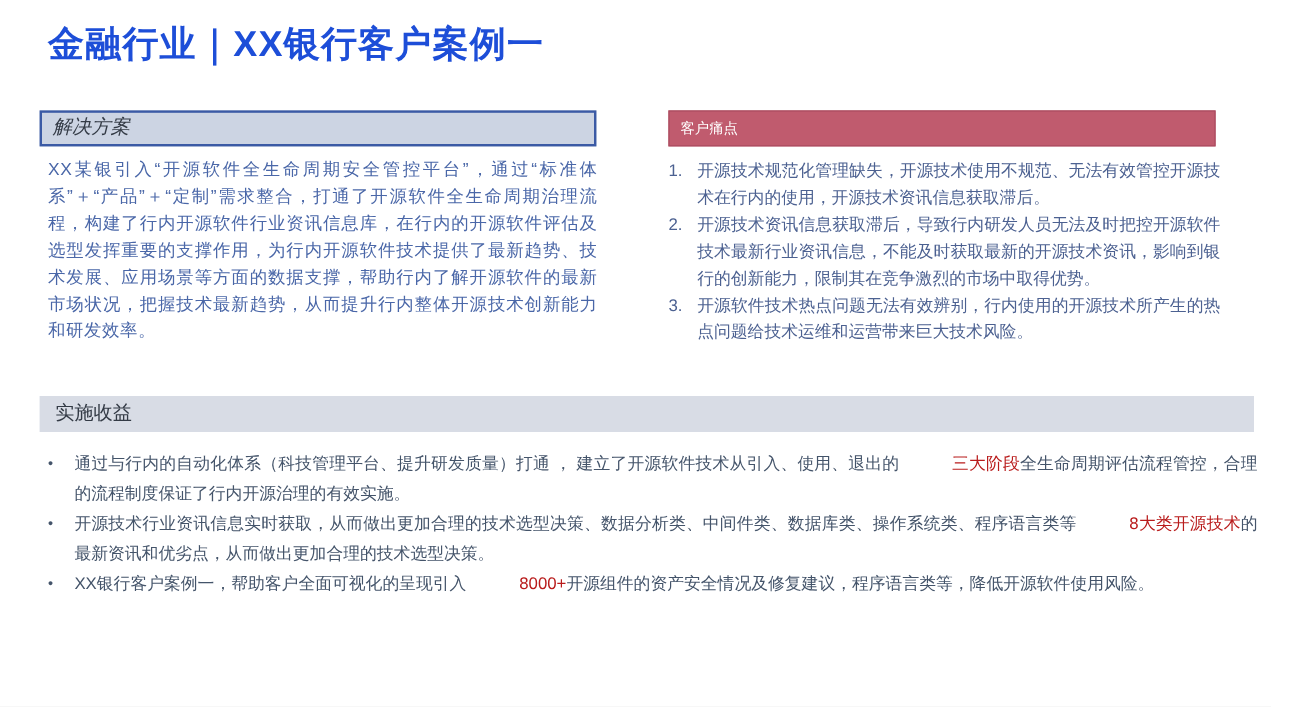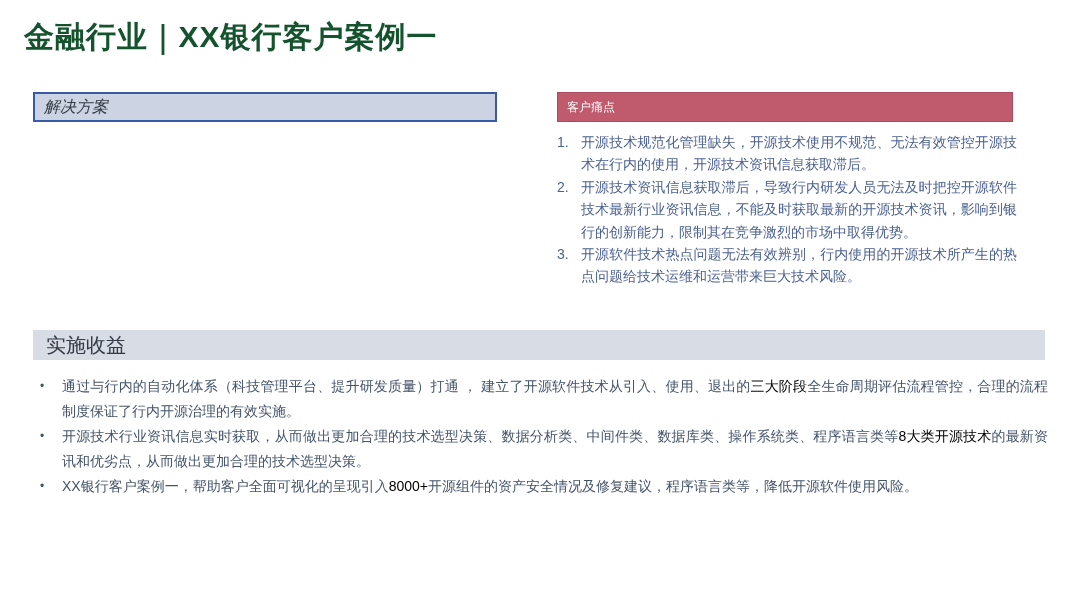--- a/index.html
+++ b/index.html
@@ -10,26 +10,26 @@
     position: relative;
     width: 1080px;
     height: 589px;
     background: #ffffff;
     margin: 0 auto;
     overflow: hidden;
   }
 
   .page-title {
     position: absolute;
-    left: 24px;
+    left: 40px;
     top: 17px;
     font-size: 30px;
     font-weight: bold;
     letter-spacing: 1px;
-    color: #14532d;
+    color: #1d4ed8;
     white-space: nowrap;
   }
 
   
   .solution-header {
     position: absolute;
     left: 33px;
     top: 92px;
     width: 464px;
     height: 30px;
@@ -85,21 +85,21 @@
 
   
   .benefits-bar {
     position: absolute;
     left: 33px;
     top: 330px;
     width: 1012px;
     height: 30px;
     background: #d8dce5;
     font-family: "Liberation Serif", "DejaVu Serif", serif;
-    font-size: 20px;
+    font-size: 16px;
     line-height: 30px;
     padding-left: 13px;
     color: #333a45;
   }
   .benefits-list {
     position: absolute;
     left: 40px;
     top: 374px;
     width: 1008px;
     font-size: 14px;
@@ -107,30 +107,31 @@
     color: #44546a;
     list-style: none;
   }
   .benefits-list li { display: flex; }
   .bullet {
     flex: 0 0 22px;
     font-size: 12px;
     line-height: 25px;
   }
   .benefit-text { flex: 1; text-align: justify; }
-  .hl { color: #000000; }
+  .hl { color: #b91c1c; padding-left: 44px; }
 </style>
 </head>
 <body>
 
 <div class="slide">
 
   <h1 class="page-title">金融行业｜XX银行客户案例一</h1>
 
   <div class="solution-header">解决方案</div>
+  <p class="solution-body">XX某银引入“开源软件全生命周期安全管控平台”，通过“标准体系”＋“产品”＋“定制”需求整合，打通了开源软件全生命周期治理流程，构建了行内开源软件行业资讯信息库，在行内的开源软件评估及选型发挥重要的支撑作用，为行内开源软件技术提供了最新趋势、技术发展、应用场景等方面的数据支撑，帮助行内了解开源软件的最新市场状况，把握技术最新趋势，从而提升行内整体开源技术创新能力和研发效率。</p>
 
   <div class="pain-header">客户痛点</div>
   <ol class="pain-list">
     <li>
       <span class="pain-num">1.</span>
       <span class="pain-text">开源技术规范化管理缺失，开源技术使用不规范、无法有效管控开源技术在行内的使用，开源技术资讯信息获取滞后。</span>
     </li>
     <li>
       <span class="pain-num">2.</span>
       <span class="pain-text">开源技术资讯信息获取滞后，导致行内研发人员无法及时把控开源软件技术最新行业资讯信息，不能及时获取最新的开源技术资讯，影响到银行的创新能力，限制其在竞争激烈的市场中取得优势。</span>

